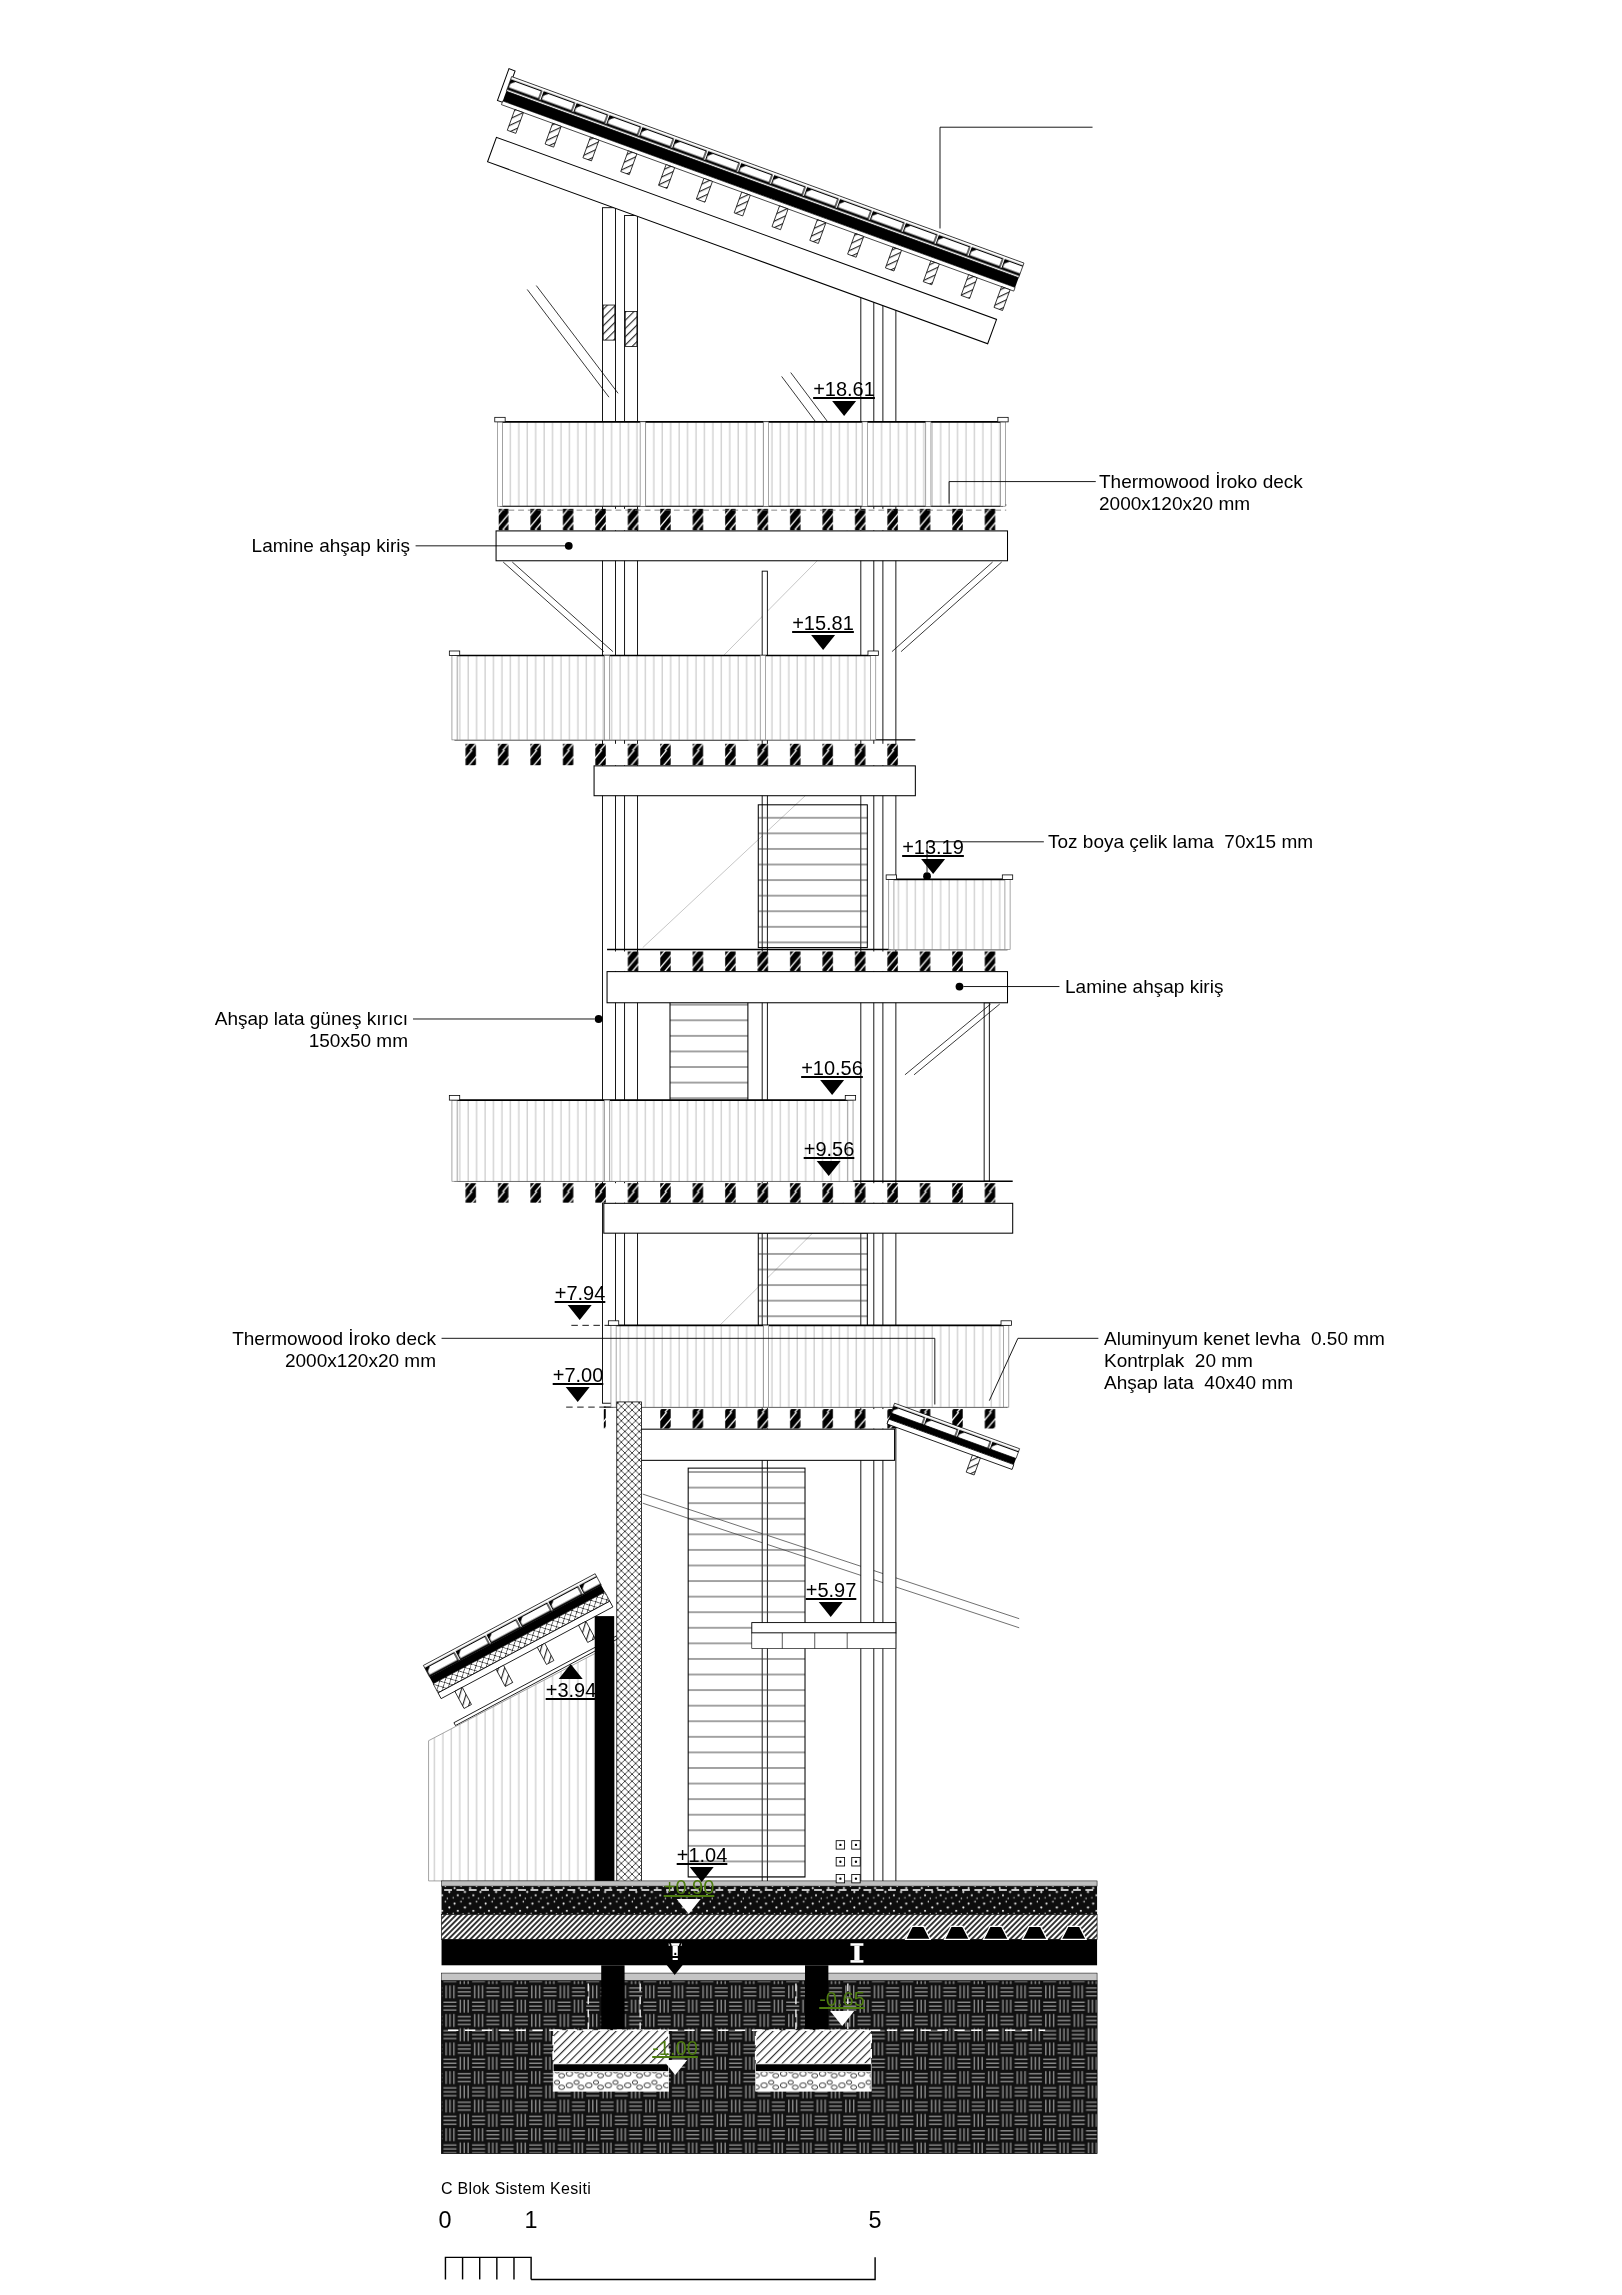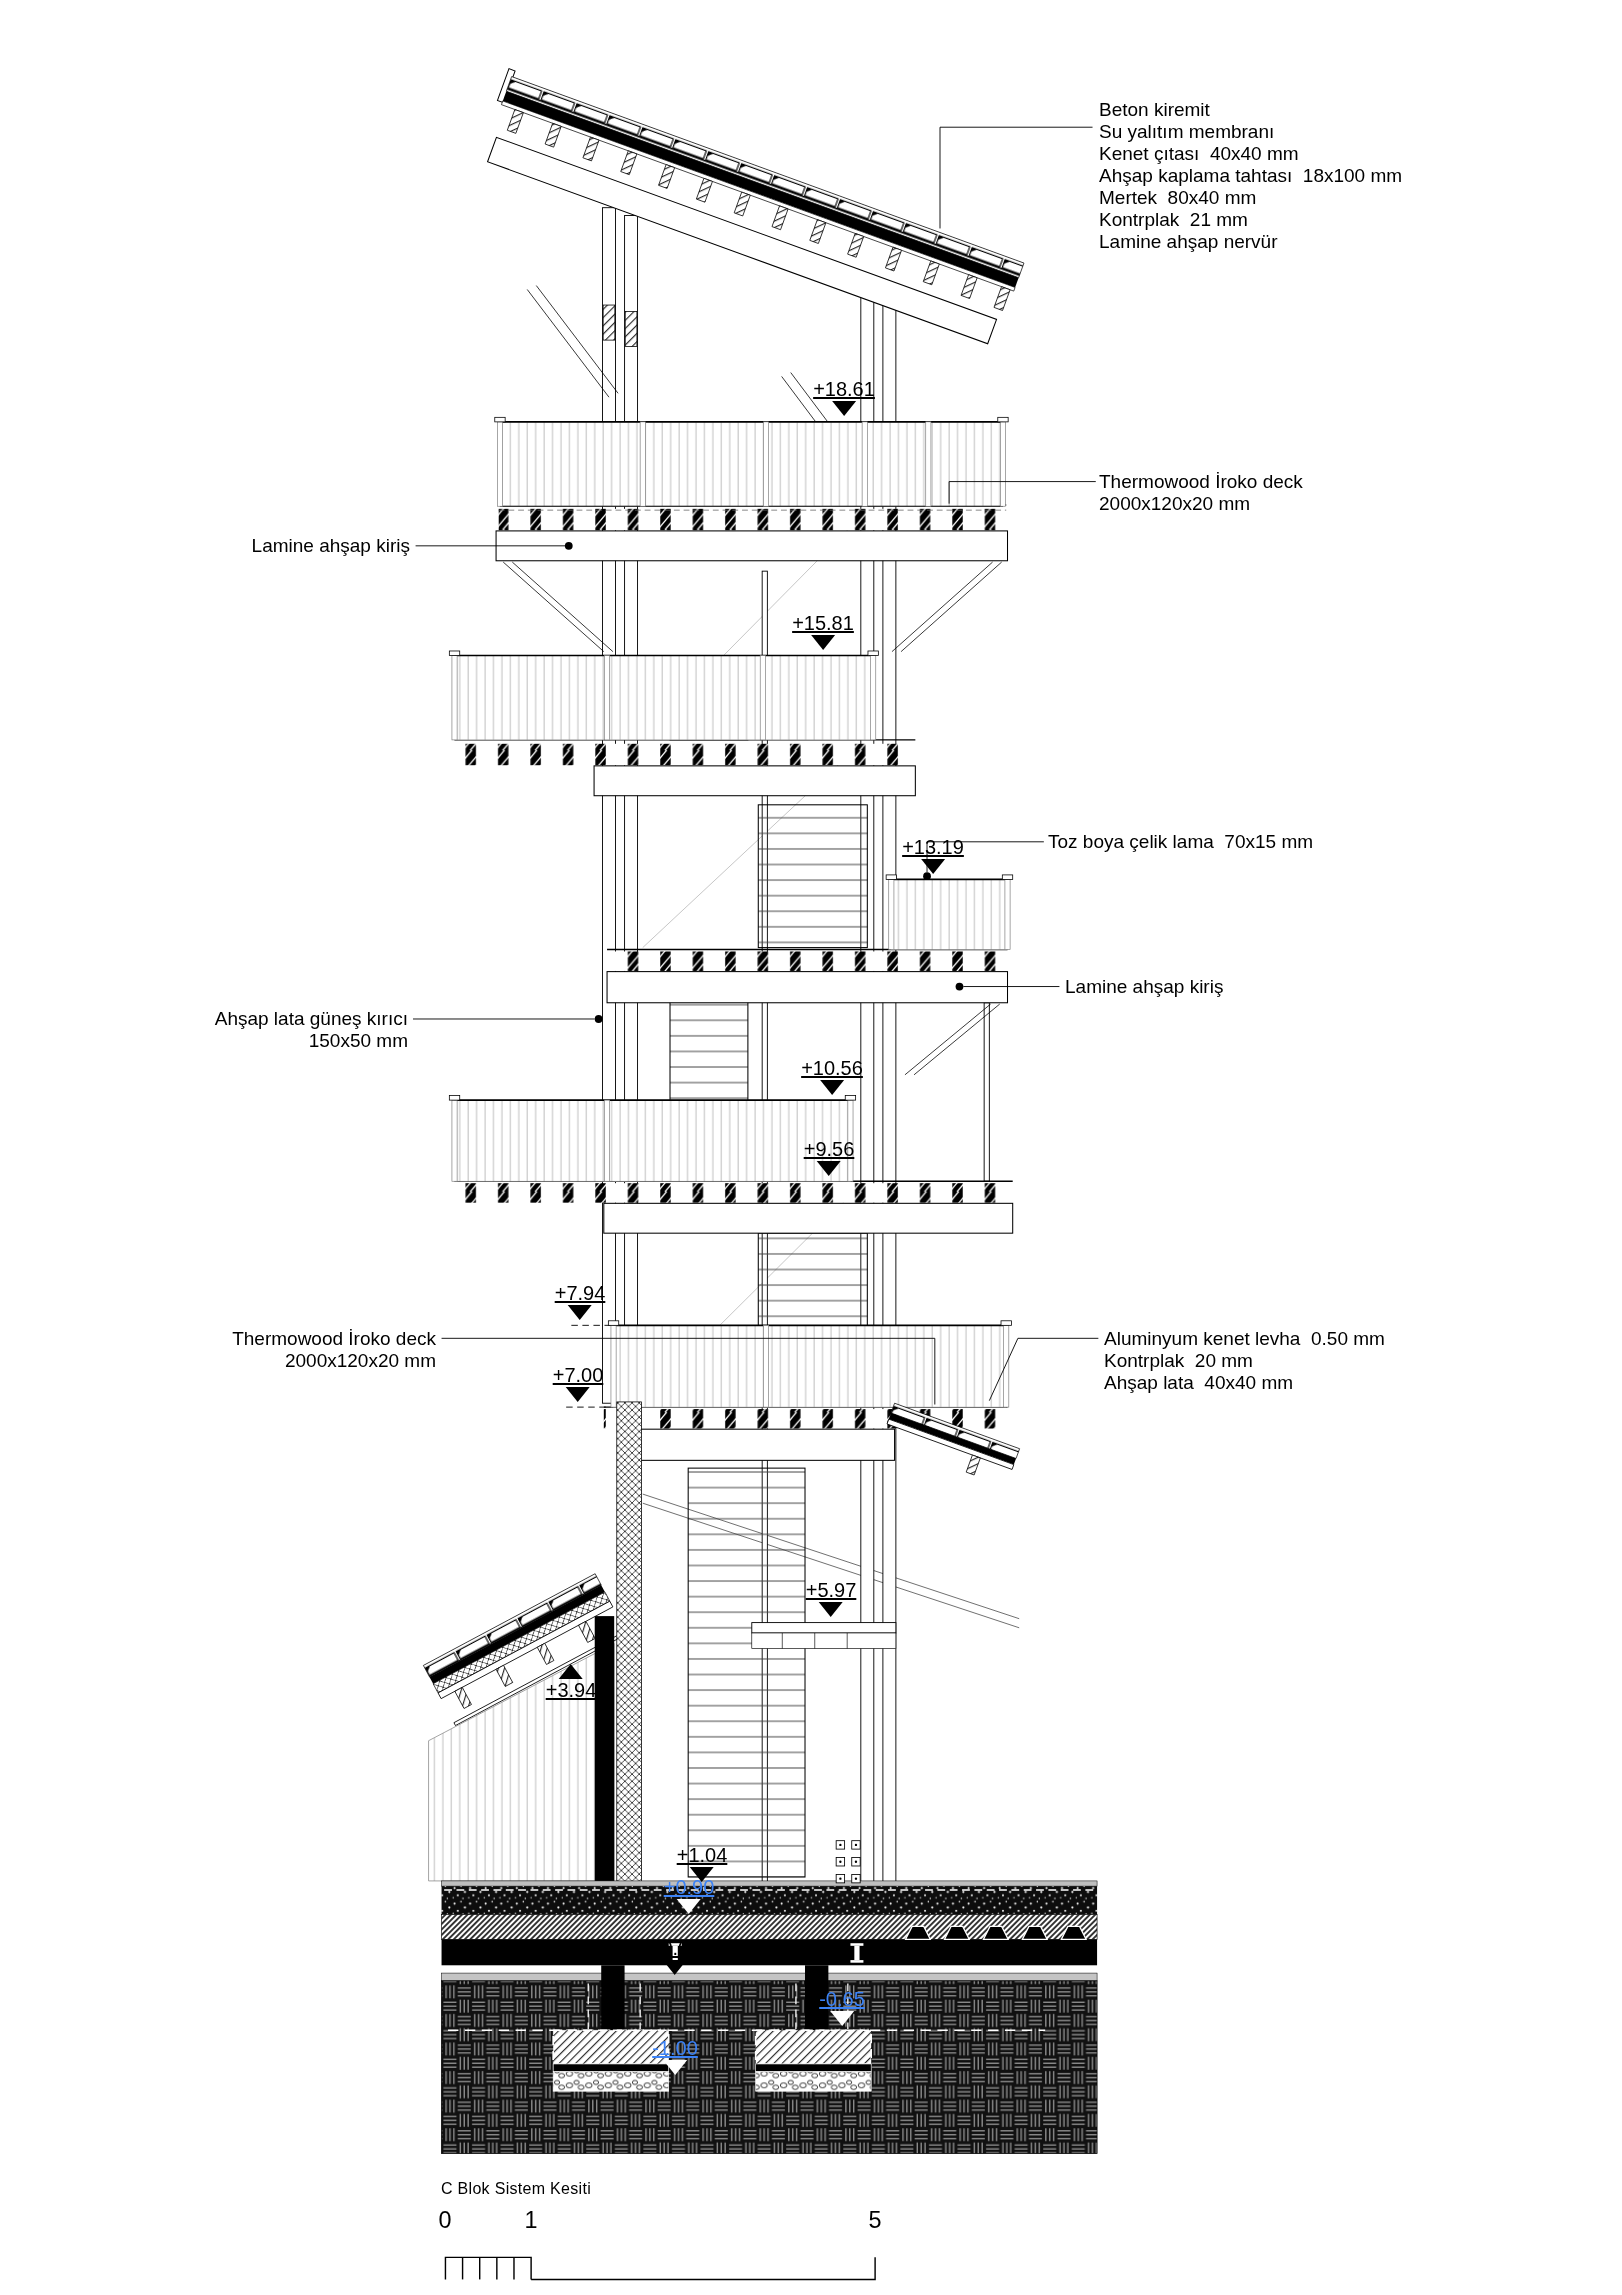--- a/index.html
+++ b/index.html
@@ -6,21 +6,21 @@
   #page{position:relative;width:1623px;height:2295px;background:#ffffff;overflow:hidden;
         font-family:"Liberation Sans","DejaVu Sans",sans-serif;color:#000;}
   svg{position:absolute;left:0;top:0;}
   .co{position:absolute;font-size:19px;line-height:22px;}
   .co span{display:block;white-space:pre;}
   .co.right{text-align:right;}
   .lvl{position:absolute;transform:translateX(-50%);text-align:center;font-size:20px;line-height:21px;text-decoration:underline;}
   .lvl .tri{width:0;height:0;border-left:12.3px solid transparent;border-right:12.3px solid transparent;
             border-top:15px solid #000;margin:0.6px auto 0;}
   .lvl.up .tri{border-top:none;border-bottom:15px solid #000;margin:0 auto 0.6px;}
-  .lvl.white{color:#3b82f6;}
+  .lvl.white{color:#4d7c0f;}
   .lvl.white .tri{border-top-color:#fff;}
   #title{position:absolute;font-size:16px;font-weight:500;letter-spacing:0.3px;}
   .sc{position:absolute;transform:translateX(-50%);font-size:23.4px;}
 </style>
 </head>
 <body>
 
 <div id="page">
 
 <svg width="1623" height="2295" viewBox="0 0 2500 3536">
@@ -384,29 +384,20 @@
   <g stroke="#000" stroke-width="2.2" fill="none">
     <path d="M686,3512 V3478 H818 V3512"></path>
     <line x1="712.4" y1="3478" x2="712.4" y2="3512"></line>
     <line x1="738.8" y1="3478" x2="738.8" y2="3512"></line>
     <line x1="765.2" y1="3478" x2="765.2" y2="3512"></line>
     <line x1="791.6" y1="3478" x2="791.6" y2="3512"></line>
     <path d="M818,3512 H1348 V3478"></path>
   </g>
 </svg>
 
-<div class="co" style="left:1099px;top:99px">
-  <span>Beton kiremit</span>
-  <span>Su yalıtım membranı</span>
-  <span>Kenet çıtası  40x40 mm</span>
-  <span>Ahşap kaplama tahtası  18x100 mm</span>
-  <span>Mertek  80x40 mm</span>
-  <span>Kontrplak  21 mm</span>
-  <span>Lamine ahşap nervür</span>
-</div>
 
 <div class="co" style="left:1099px;top:471px">
   <span>Thermowood İroko deck</span>
   <span>2000x120x20 mm</span>
 </div>
 
 <div class="co right" style="right:1213px;top:535px">
   <span>Lamine ahşap kiriş</span>
 </div>
 

